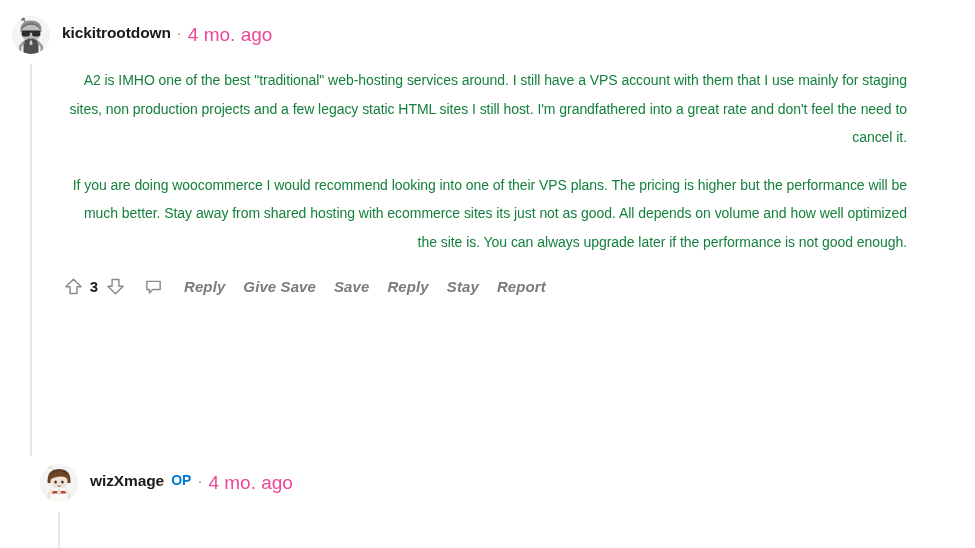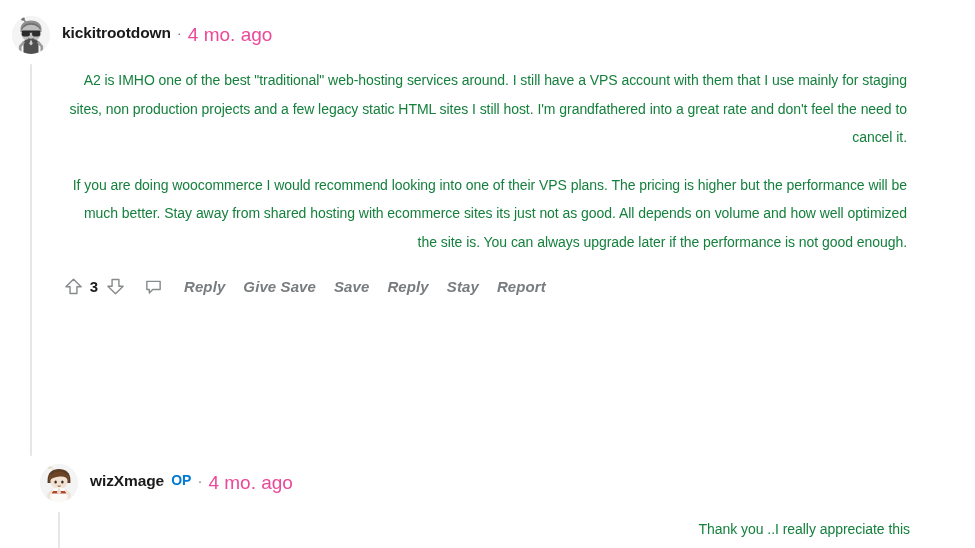--- a/index.html
+++ b/index.html
@@ -252,18 +252,15 @@
         </svg>
       </div>
       <div class="author-line" style="margin-left:12px;">
         <span class="author-name">wizXmage</span>
         <span class="op-badge">OP</span>
         <span class="meta-dot">·</span>
         <span class="timestamp">4 mo. ago</span>
       </div>
     </div>
 
-    <div class="body-text" style="margin-left:50px; margin-top:9px; width:820px;">
-      <p>Thank you ..I really appreciate this</p>
-    </div>
   </div>
 
 </div>
 
 </body></html>

